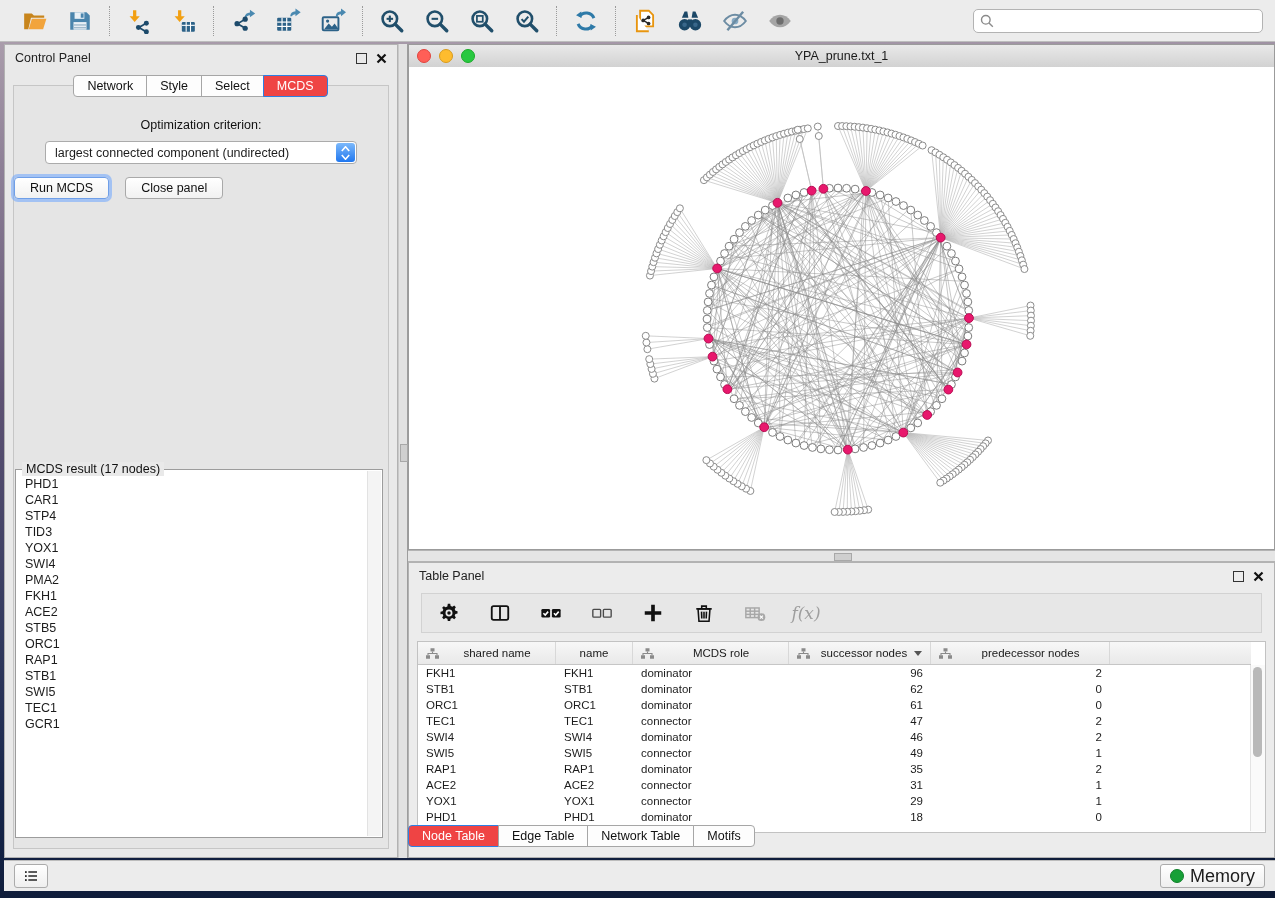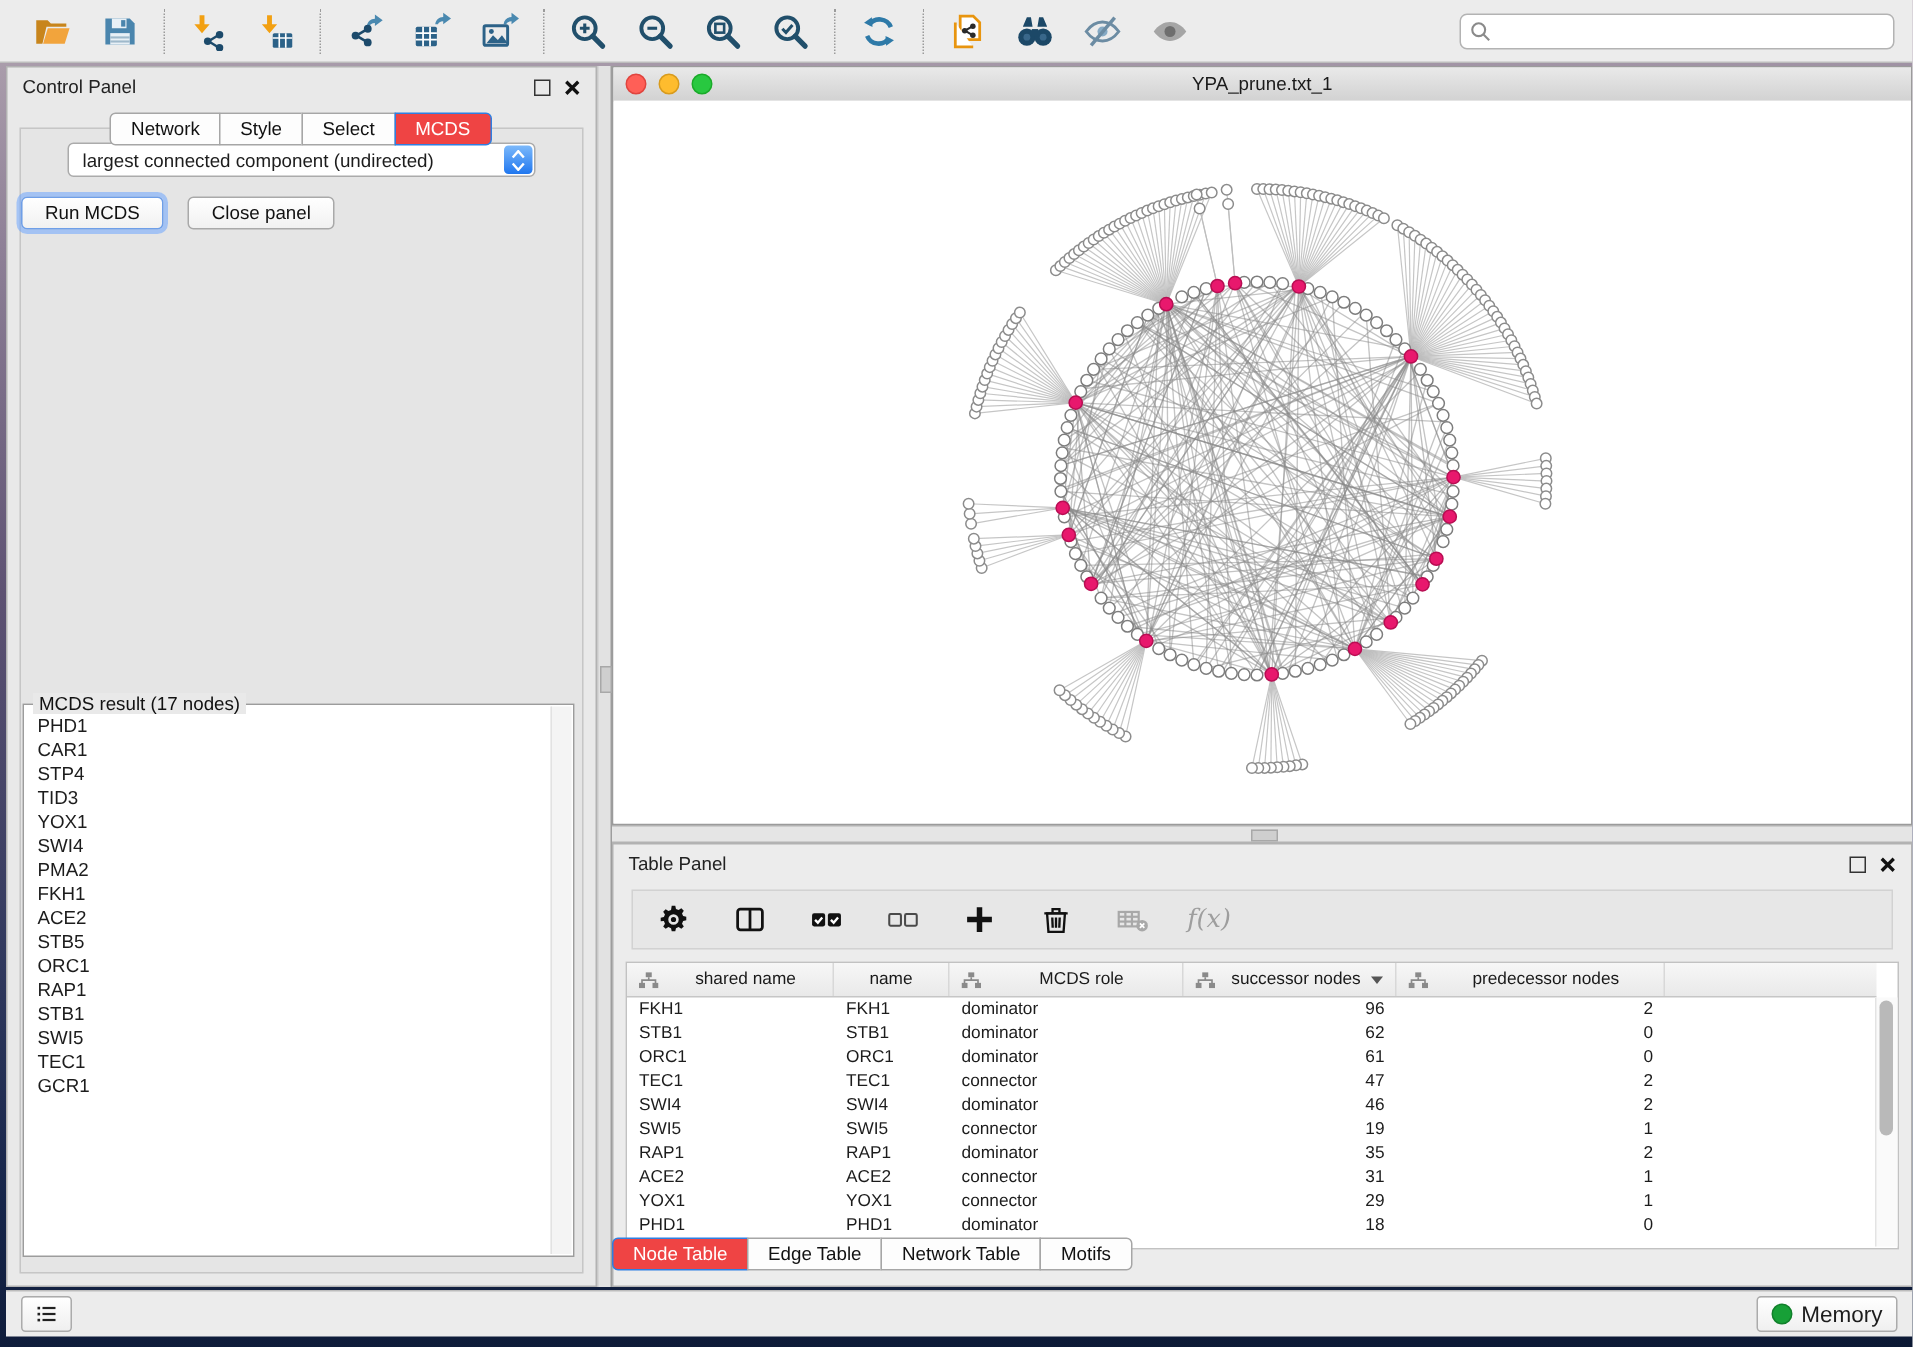--- a/index.html
+++ b/index.html
@@ -71,21 +71,21 @@
   #tbody{position:absolute;left:0;top:23px;right:14px;bottom:0;font-size:11.5px}
   .tr{display:flex;height:16px;line-height:16px}
   .td{box-sizing:border-box;padding:0 8px;white-space:nowrap;overflow:hidden}
   .td.num{text-align:right}
   #tv-scroll{position:absolute;right:0;top:23px;bottom:1px;width:14px;background:#fafafa;border-left:1px solid #e3e3e3}
   #tv-thumb{position:absolute;left:2px;top:2px;width:9px;height:90px;background:#b9b9b9;border-radius:5px}
   .tp-tabs{position:absolute;left:0;right:0;bottom:10px;display:flex;}
   
   #status-bar{left:4px;top:860px;width:1271px;height:31px;background:#ececec;border-top:1px solid #bcbcbc;display:flex;align-items:center;padding:0 10px;box-sizing:border-box}
   #list-btn{width:32px;height:22px;background:linear-gradient(#fff,#efefef);border:1px solid #ababab;border-radius:3px;display:flex;align-items:center;justify-content:center}
-  #memory-btn{margin-left:auto;height:22px;background:linear-gradient(#fff,#efefef);border:1px solid #ababab;border-radius:3px;display:flex;align-items:center;gap:6px;padding:0 9px;font-size:15px}
+  #memory-btn{margin-left:auto;height:22px;background:linear-gradient(#fff,#efefef);border:1px solid #ababab;border-radius:3px;display:flex;align-items:center;gap:6px;padding:0 9px;font-size:18px}
   #memory-dot{width:12px;height:12px;border-radius:50%;background:#17a037;border:1px solid #11802b}
 </style>
 </head>
 <body>
 
 <div id="toolbar" class="abs">
   <div id="tb-icons" style="display:flex;align-items:center">
       <div class="tb-group">
         <div class="tb-btn">
           <svg viewBox="0 0 24 24">
@@ -281,20 +281,21 @@
         </span>
     </span>
   </div>
   <div class="cp-tabs" id="cp-tabs">
       <div class="cp-tab">Network</div>
       <div class="cp-tab">Style</div>
       <div class="cp-tab">Select</div>
       <div class="cp-tab sel">MCDS</div>
     </div>
   <div class="cp-body">
+    <div class="opt-label">Optimization criterion:</div>
     <div class="select-box">
       <span>largest connected component (undirected)</span>
       <span class="select-step">
         <svg width="9" height="6" viewBox="0 0 9 6">
             <path d="M.8 5L4.5.8 8.2 5" fill="none" stroke="#fff" stroke-width="1.6"></path>
           </svg>
         <svg width="9" height="6" viewBox="0 0 9 6">
             <path d="M.8 1l3.7 4.2L8.2 1" fill="none" stroke="#fff" stroke-width="1.6"></path>
           </svg>
       </span>
@@ -1163,21 +1164,21 @@
           <div class="td" style="width: 138px;">SWI4</div>
           <div class="td" style="width: 77px;">SWI4</div>
           <div class="td" style="width: 156px;">dominator</div>
           <div class="td num" style="width: 142px;">46</div>
           <div class="td num" style="width: 179px;">2</div>
         </div>
         <div class="tr">
           <div class="td" style="width: 138px;">SWI5</div>
           <div class="td" style="width: 77px;">SWI5</div>
           <div class="td" style="width: 156px;">connector</div>
-          <div class="td num" style="width: 142px;">19</div>
+          <div class="td num" style="width: 142px;">49</div>
           <div class="td num" style="width: 179px;">1</div>
         </div>
         <div class="tr">
           <div class="td" style="width: 138px;">RAP1</div>
           <div class="td" style="width: 77px;">RAP1</div>
           <div class="td" style="width: 156px;">dominator</div>
           <div class="td num" style="width: 142px;">35</div>
           <div class="td num" style="width: 179px;">2</div>
         </div>
         <div class="tr">

